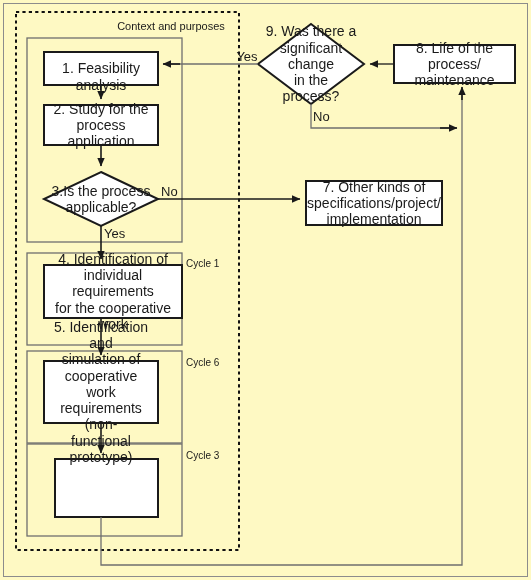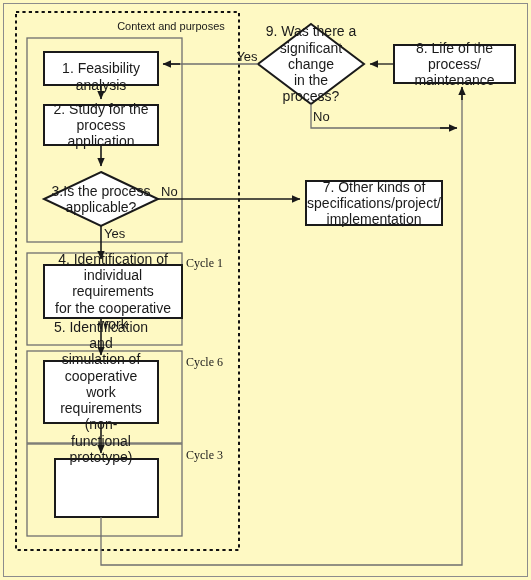--- a/index.html
+++ b/index.html
@@ -19,21 +19,21 @@
     line-height:1.16;
     white-space:pre-line;
     display:flex;
     align-items:center;
     justify-content:center;
     pointer-events:none;
   }
   .node-lbl{font-size:14px;}
   .edge-lbl{font-size:13px;line-height:1;}
   .group-lbl{font-size:11px;}
-  .cycle-lbl{font-size:12px;font-family:Liberation Serif, serif;}
+  .cycle-lbl{font-size:10px;}
 </style>
 </head>
 <body>
 
 <div id="canvas">
 
   <svg id="svg" viewBox="0 0 531 580" xmlns="http://www.w3.org/2000/svg">
     <defs>
       <marker id="arw" markerWidth="9" markerHeight="9" refX="8.2" refY="4.5" orient="auto" markerUnits="userSpaceOnUse">
         <path d="M0,0.7 L8.6,4.5 L0,8.3 z" fill="#1a1a1a"></path>

